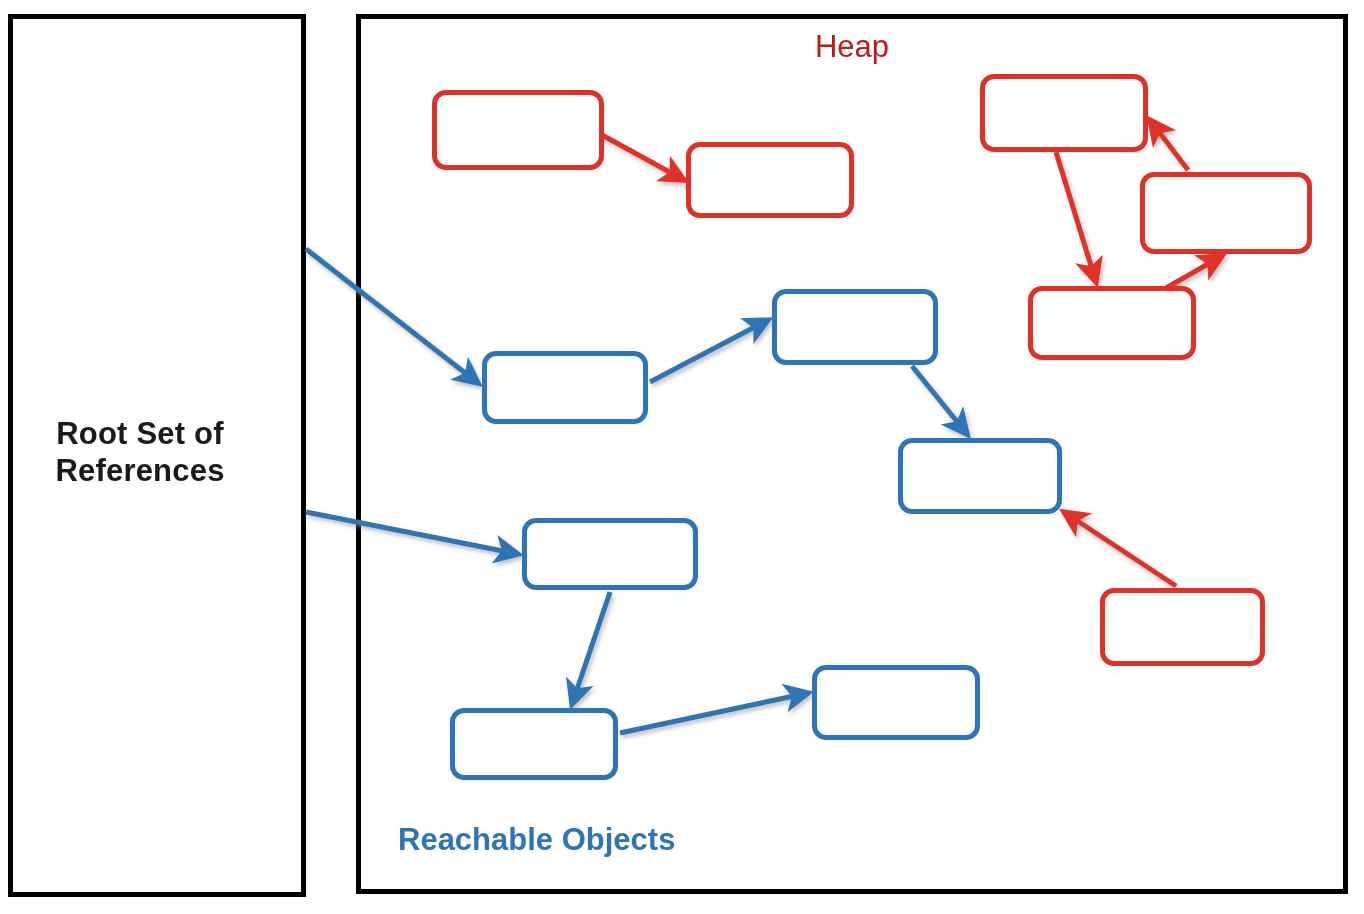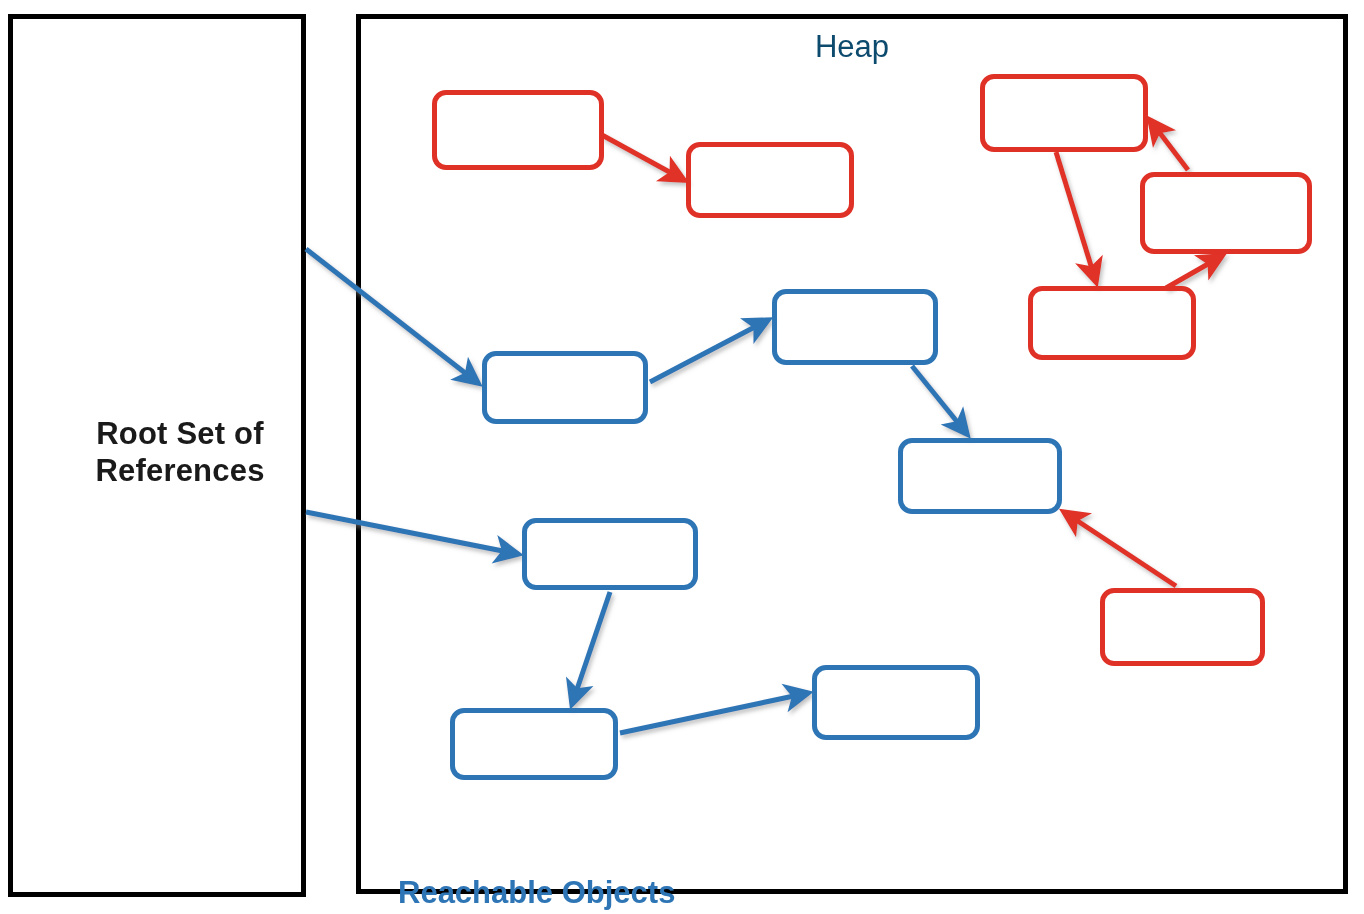--- a/index.html
+++ b/index.html
@@ -52,25 +52,25 @@
     letter-spacing: 0.2px;
   }
   #heap-label {
     left: 356px;
     top: 28px;
     width: 992px;
     text-align: center;
     font-family: "Liberation Sans", sans-serif;
     font-size: 31px;
     font-weight: 400;
-    color: #0c4a6e;
+    color: #b91c1c;
   }
   #reachable-label {
     left: 398px;
-    top: 874px;
+    top: 821px;
     font-family: "Liberation Sans", sans-serif;
     font-size: 31px;
     font-weight: 600;
     color: #2E75B6;
   }
   #unreachable-label {
     left: 968px;
     top: 790px;
     font-family: "Liberation Sans", sans-serif;
     font-size: 31px;
@@ -98,21 +98,21 @@
   .obj-box.red  { border-color: #E03127; }
 </style>
 </head>
 <body>
 
 <div id="canvas">
 
   <div class="panel" id="root-panel" style="left: 8px; top: 14px; width: 298px; height: 883px;"></div>
   <div class="panel" id="heap-panel" style="left: 356px; top: 14px; width: 992px; height: 880px;"></div>
 
-  <div class="label" id="root-label" style="left: 8px; width: 264px; padding-left: 40px;">Root Set of
+  <div class="label" id="root-label" style="left: 8px; width: 264px;">Root Set of
 References</div>
   <div class="label" id="heap-label" style="left: 356px; width: 992px;">Heap</div>
   <div class="label" id="reachable-label">Reachable Objects</div>
 
   <svg id="edges" viewBox="0 0 1364 914">
     <defs>
       <marker id="ah-blue" markerWidth="7" markerHeight="7" refX="5.2" refY="3.2" orient="auto" markerUnits="strokeWidth">
         <path d="M0.4,0.3 L6.4,3.2 L0.4,6.1 L1.9,3.2 Z" fill="#2E75B6"></path>
       </marker>
       <marker id="ah-red" markerWidth="7" markerHeight="7" refX="5.2" refY="3.2" orient="auto" markerUnits="strokeWidth">

